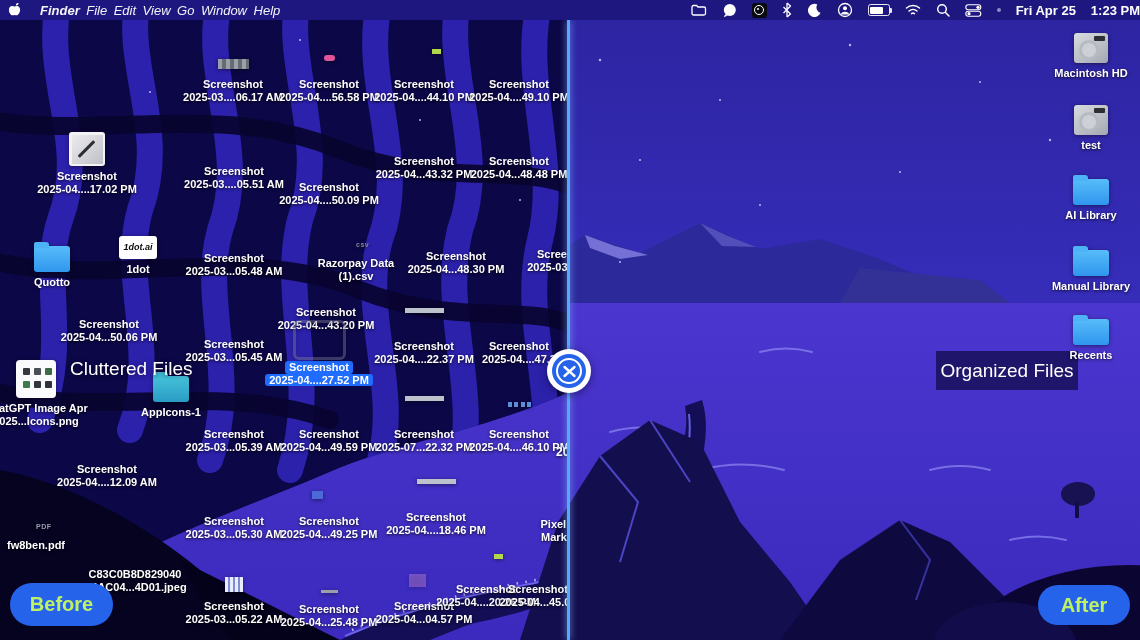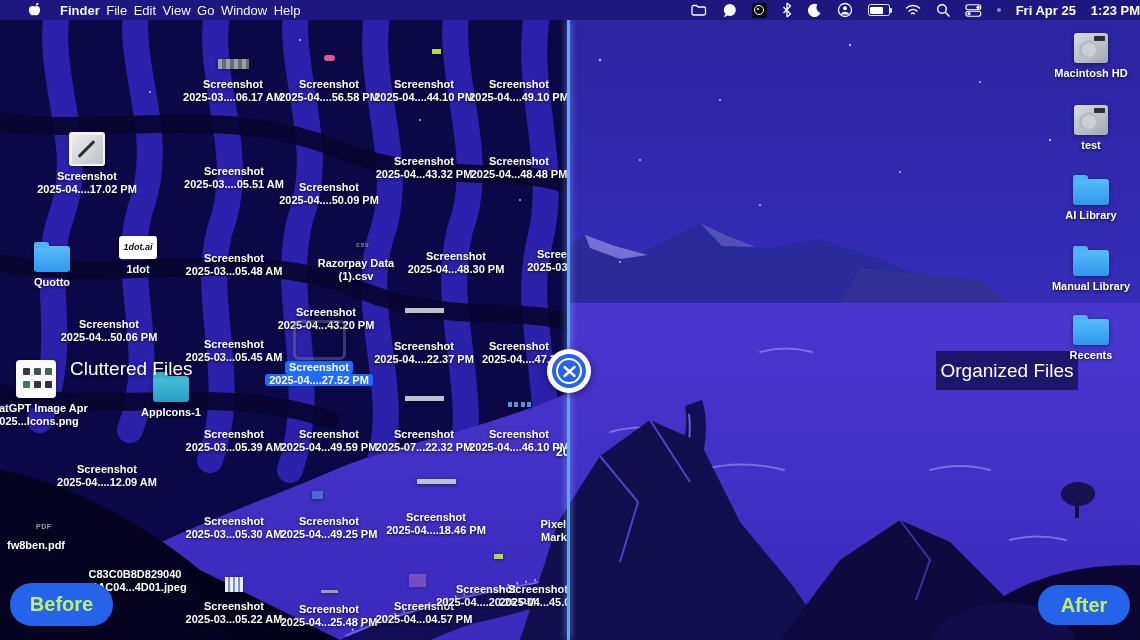--- a/index.html
+++ b/index.html
@@ -97,21 +97,21 @@
 
   .pill{position:absolute;z-index:7;background:var(--accent-blue);color:#bef264;border:none;
     font-family:"Liberation Sans",sans-serif;font-weight:700;font-size:20px;
     display:flex;align-items:center;justify-content:center;cursor:pointer;}
   .pill-before{left:10px;top:583px;width:103px;height:43px;border-radius:22px;}
   .pill-after{left:1038px;top:585px;width:92px;height:40px;border-radius:20px;}
 
   
   .menubar{position:absolute;top:0;left:0;right:0;height:20px;z-index:10;background:var(--menubar-bg);
     display:flex;align-items:center;justify-content:space-between;color:#fff;font-size:13px;}
-  .mb-left{display:flex;align-items:center;gap:19px;padding-left:28px;}
+  .mb-left{display:flex;align-items:center;gap:19px;padding-left:8px;font-style:italic;}
   .mb-left .mi{opacity:.95;}
   .mb-left .mi.bold{font-weight:700;}
   .mb-right{display:flex;align-items:center;gap:15px;}
   .mb-ic{display:flex;align-items:center;justify-content:center;height:20px;}
   .appbox{width:15px;height:15px;border-radius:3px;background:#0a0a12;display:flex;align-items:center;justify-content:center;}
   .appbox i{display:block;width:8px;height:8px;border:1.5px solid #fff;border-radius:50%;position:relative;}
   .appbox i::after{content:"";position:absolute;left:2px;top:2px;width:2px;height:2px;background:#fff;border-radius:50%;}
   .batt{width:20px;height:10px;border:1px solid rgba(255,255,255,.9);border-radius:2.5px;position:relative;}
   .batt::before{content:"";position:absolute;top:1.5px;bottom:1.5px;left:1.5px;width:65%;background:#fff;border-radius:1px;}
   .batt::after{content:"";position:absolute;right:-3.5px;top:2.5px;width:2px;height:5px;background:rgba(255,255,255,.9);border-radius:0 1px 1px 0;}

